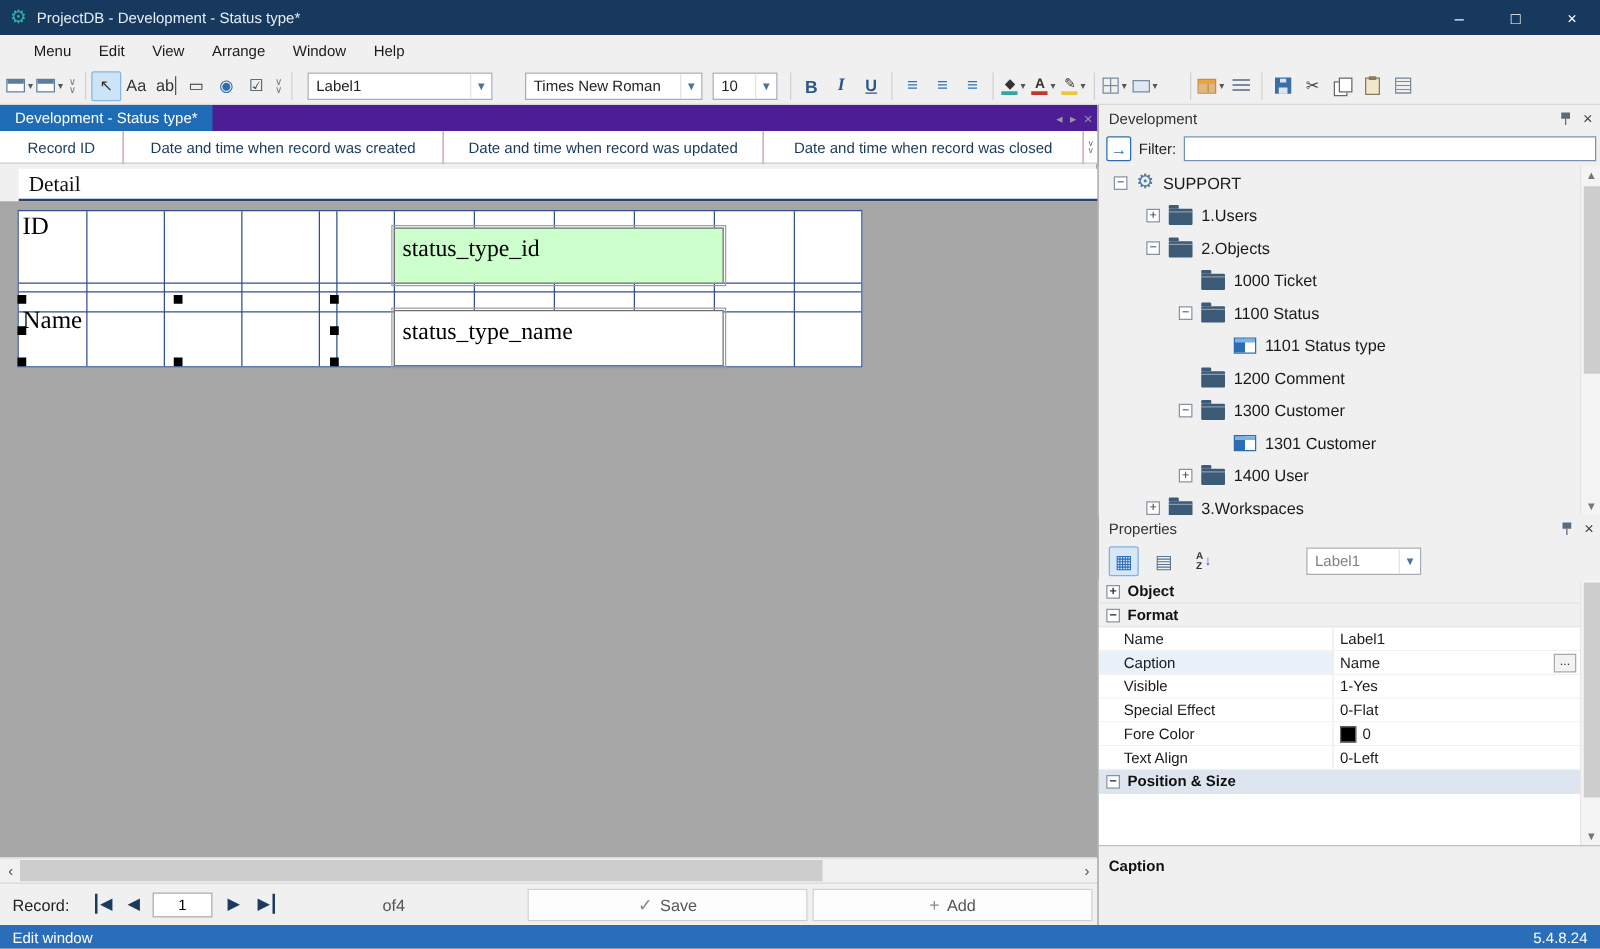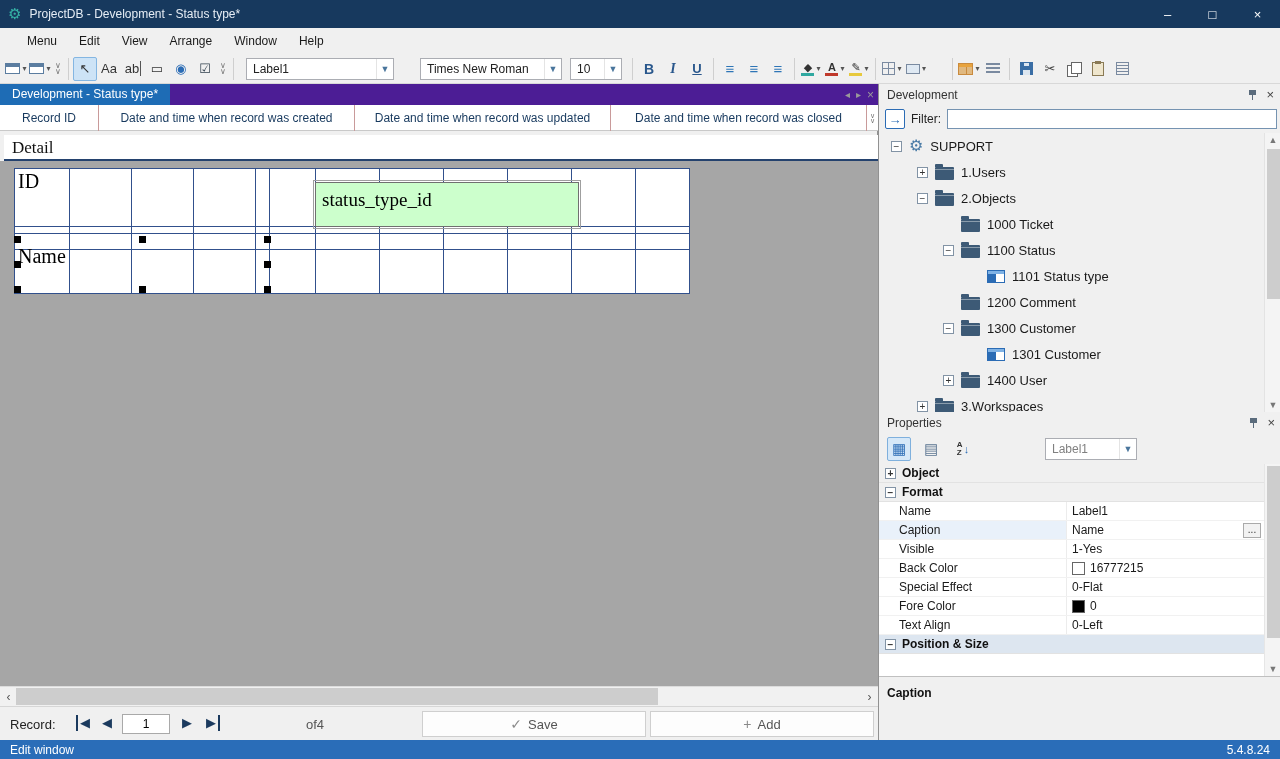--- a/index.html
+++ b/index.html
@@ -53,21 +53,21 @@
 
 .tabbar{position:absolute;left:0;top:84px;width:878px;height:21px;background:#4c1d95}
 .tab{position:absolute;left:0;top:0;height:21px;padding:0 12px;background:#1e6cb5;color:#fff;font-size:12px;line-height:21px}
 .tab-controls{position:absolute;right:4px;top:0;height:21px;display:flex;align-items:center;gap:6px;color:#9a9a9a;font-size:10px}
 
 
 .leftarea{position:absolute;left:0;top:105px;width:878px;height:635px;background:#f0f0f0;border-right:1px solid #919191}
 .headrow{position:absolute;left:0;top:0;width:878px;height:26px;background:#fff;display:flex;border-bottom:1px solid #c9c9c9}
 .headcell{height:26px;display:flex;align-items:center;justify-content:center;color:#17395e;font-size:12px;border-right:1px solid #c99a9a}
 .head-ovf{flex:1;display:flex;flex-direction:column;align-items:center;justify-content:center;font-size:7px;line-height:5px;color:#777}
-.detailbar{position:absolute;left:4px;top:30px;width:878px;height:26px;background:#fff;border-bottom:2px solid #24426e}
+.detailbar{position:absolute;left:15px;top:30px;width:878px;height:26px;background:#fff;border-bottom:2px solid #24426e}
 .detail-label{font-family:"Liberation Serif",serif;font-size:17px;color:#111;padding:3px 0 0 8px;display:inline-block}
 .canvas{position:absolute;left:0;top:56px;width:878px;height:525px;background:#a6a6a6;overflow:hidden}
 .dgrid{position:absolute;left:14px;top:7px;width:676px;height:126px;background:#fff;border:1px solid #31508c}
 .vline{position:absolute;top:0;bottom:0;width:1px;background:#31508c}
 .hline{position:absolute;left:0;right:0;height:1px;background:#31508c}
 .design-label{position:absolute;font-family:"Liberation Serif",serif;font-size:20px;color:#000;z-index:3}
 .field{position:absolute;width:264px;height:45px;border:1px solid #707070;outline:1px solid #9f9f9f;outline-offset:1px;font-family:"Liberation Serif",serif;font-size:19px;color:#000;padding:6px 0 0 6px;z-index:2}
 .handle{position:absolute;width:7px;height:7px;background:#000;z-index:4}
 .hscroll{position:absolute;left:0;top:581px;width:878px;height:20px;background:#f1f1f1;border-top:1px solid #dcdcdc}
 .hs-arrow{position:absolute;top:0;width:17px;height:19px;display:flex;align-items:center;justify-content:center;color:#555;font-size:12px}
@@ -329,20 +329,21 @@
         <span class="vline" style="left:620px"></span>
         <span class="hline" style="top:57px"></span>
         <span class="hline" style="top:64px"></span>
         <span class="hline" style="top:80px"></span>
       </div>
 
       <span class="design-label" style="left:18px;top:9px">ID</span>
       <div class="field" style="left:315px;top:21px;background:#ccffcc"><span>status_type_id</span></div>
 
       <span class="design-label" style="left:18px;top:84px">Name</span>
+      <div class="field" style="left:315px;top:87px;background:#ffffff"><span>status_type_name</span></div>
 
       <span class="handle" style="left:14px;top:75px"></span>
       <span class="handle" style="left:139px;top:75px"></span>
       <span class="handle" style="left:264px;top:75px"></span>
       <span class="handle" style="left:14px;top:100px"></span>
       <span class="handle" style="left:264px;top:100px"></span>
       <span class="handle" style="left:14px;top:125px"></span>
       <span class="handle" style="left:139px;top:125px"></span>
       <span class="handle" style="left:264px;top:125px"></span>
     </div>
@@ -508,27 +509,20 @@
           </span>
         <span class="ellipsis-btn">...</span>
       </div>
       <div class="prop-row">
         <span class="pname">Visible</span>
         <span class="pval">
             <span>1-Yes</span>
           </span>
       </div>
       <div class="prop-row">
-        <span class="pname">Back Color</span>
-        <span class="pval">
-            <span class="swatch" style="background-color: rgb(255, 255, 255);"></span>
-            <span>16777215</span>
-          </span>
-      </div>
-      <div class="prop-row">
         <span class="pname">Special Effect</span>
         <span class="pval">
             <span>0-Flat</span>
           </span>
       </div>
       <div class="prop-row">
         <span class="pname">Fore Color</span>
         <span class="pval">
             <span class="swatch" style="background-color: rgb(0, 0, 0);"></span>
             <span>0</span>

